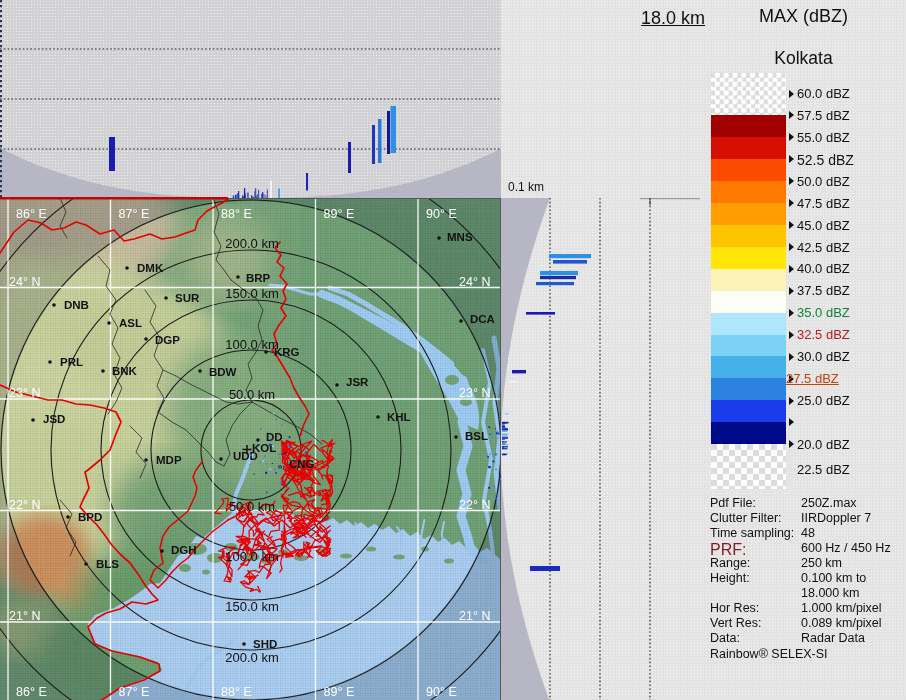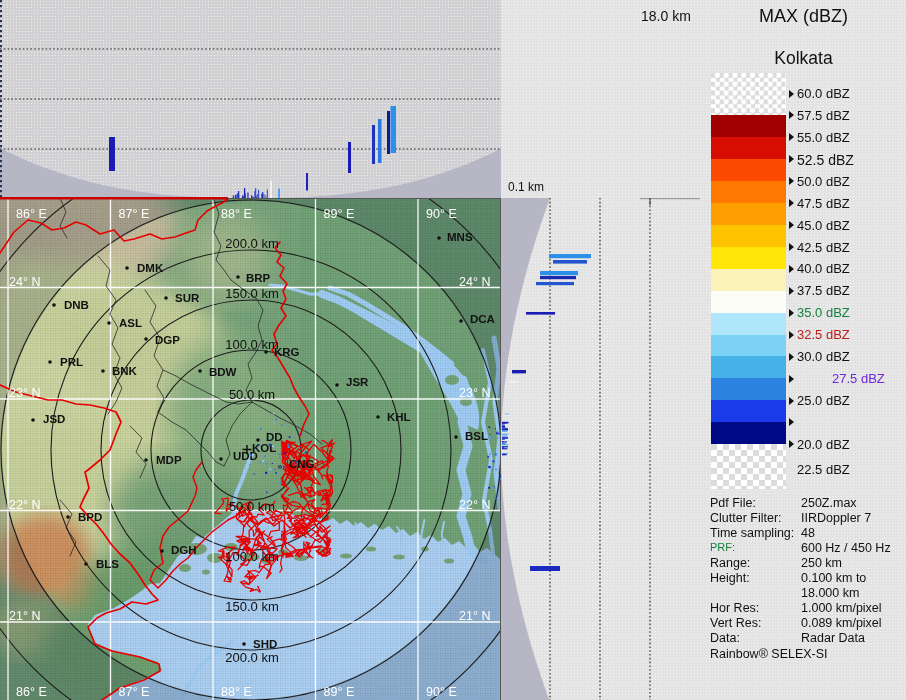--- a/index.html
+++ b/index.html
@@ -392,21 +392,21 @@
 <rect x="488.3" y="267.9" width="2.2" height="2.2" fill="#1a1ab4"></rect>
 <rect x="487.2" y="257.8" width="2.0" height="2.0" fill="#2244cc"></rect>
 <rect x="494.8" y="299.5" width="1.8" height="1.8" fill="#3a7ae0"></rect>
 <rect x="489.4" y="255.4" width="1.4" height="1.4" fill="#3a7ae0"></rect>
 <rect x="490.8" y="238.5" width="1.6" height="1.6" fill="#3a7ae0"></rect>
 <rect x="492.9" y="262.9" width="1.5" height="1.5" fill="#2244cc"></rect>
 <rect x="500.2" y="279.9" width="1.8" height="1.8" fill="#55aaee"></rect>
 <rect x="489.7" y="235.7" width="1.0" height="1.0" fill="#1a1ab4"></rect>
 <rect x="492.5" y="288.6" width="2.1" height="2.1" fill="#55aaee"></rect>
 </svg>
-<div class="lab" style="left:641px;top:8px;font-size:14px;">18.0 km</div>
+<div class="lab" style="left:641px;top:8px;font-size:18px;text-decoration:underline;">18.0 km</div>
 <div class="lab" style="left:508px;top:180px;font-size:12px;">0.1 km</div>
 <div class="lab" style="left:700px;top:6px;width:207px;text-align:center;font-size:18px;">MAX (dBZ)</div>
 <div class="lab" style="left:700px;top:48px;width:207px;text-align:center;font-size:17.5px;">Kolkata</div>
 <div style="position:absolute;left:711px;top:72.5px;width:75px;">
 <div style="height:42.8px;background:repeating-conic-gradient(#ffffff 0% 25%, #dcdcdc 0% 50%);background-size:8.8px 8.8px;"></div>
 <div style="height:21.93px;background:#a00000;"></div>
 <div style="height:21.93px;background:#d60d00;"></div>
 <div style="height:21.93px;background:#fc4a00;"></div>
 <div style="height:21.93px;background:#ff7800;"></div>
 <div style="height:21.93px;background:#ff9e00;"></div>
@@ -442,34 +442,34 @@
 <div style="position:absolute;left:797px;top:261.4px;font-size:13px;color:#111;">40.0 dBZ</div>
 <div style="position:absolute;left:789px;top:286.9px;width:0;height:0;border-left:5px solid #111;border-top:4px solid transparent;border-bottom:4px solid transparent;"></div>
 <div style="position:absolute;left:797px;top:283.4px;font-size:13px;color:#111;">37.5 dBZ</div>
 <div style="position:absolute;left:789px;top:308.8px;width:0;height:0;border-left:5px solid #111;border-top:4px solid transparent;border-bottom:4px solid transparent;"></div>
 <div style="position:absolute;left:797px;top:305.3px;font-size:13px;color:#15803d;">35.0 dBZ</div>
 <div style="position:absolute;left:789px;top:330.7px;width:0;height:0;border-left:5px solid #111;border-top:4px solid transparent;border-bottom:4px solid transparent;"></div>
 <div style="position:absolute;left:797px;top:327.2px;font-size:13px;color:#b91c1c;">32.5 dBZ</div>
 <div style="position:absolute;left:789px;top:352.7px;width:0;height:0;border-left:5px solid #111;border-top:4px solid transparent;border-bottom:4px solid transparent;"></div>
 <div style="position:absolute;left:797px;top:349.2px;font-size:13px;color:#111;">30.0 dBZ</div>
 <div style="position:absolute;left:789px;top:374.6px;width:0;height:0;border-left:5px solid #111;border-top:4px solid transparent;border-bottom:4px solid transparent;"></div>
-<div style="position:absolute;left:832px;top:371.1px;font-size:13px;color:#6d28d9;">27.5 dBZ</div>
+<div style="position:absolute;left:786px;top:371.1px;font-size:13px;color:#c2410c;text-decoration:underline;">27.5 dBZ</div>
 <div style="position:absolute;left:789px;top:396.5px;width:0;height:0;border-left:5px solid #111;border-top:4px solid transparent;border-bottom:4px solid transparent;"></div>
 <div style="position:absolute;left:797px;top:393.0px;font-size:13px;color:#111;">25.0 dBZ</div>
 <div style="position:absolute;left:789px;top:418.4px;width:0;height:0;border-left:5px solid #111;border-top:4px solid transparent;border-bottom:4px solid transparent;"></div>
 <div style="position:absolute;left:797px;top:414.9px;font-size:13px;color:#111;margin-top:47px;">22.5 dBZ</div>
 <div style="position:absolute;left:789px;top:440.4px;width:0;height:0;border-left:5px solid #111;border-top:4px solid transparent;border-bottom:4px solid transparent;"></div>
 <div style="position:absolute;left:797px;top:436.9px;font-size:13px;color:#111;">20.0 dBZ</div>
 <div style="position:absolute;left:710px;top:496px;font-size:12.5px;color:#111;">Pdf File:</div>
 <div style="position:absolute;left:801px;top:496px;font-size:12.5px;color:#111;">250Z.max</div>
 <div style="position:absolute;left:710px;top:511px;font-size:12.5px;color:#111;">Clutter Filter:</div>
 <div style="position:absolute;left:801px;top:511px;font-size:12.5px;color:#111;">IIRDoppler 7</div>
 <div style="position:absolute;left:710px;top:526px;font-size:12.5px;color:#111;">Time sampling:</div>
 <div style="position:absolute;left:801px;top:526px;font-size:12.5px;color:#111;">48</div>
-<div style="position:absolute;left:710px;top:541px;font-size:11px;color:#15803d;">PRF:</div>
+<div style="position:absolute;left:710px;top:541px;font-size:16px;color:#7f1d1d;">PRF:</div>
 <div style="position:absolute;left:801px;top:541px;font-size:12.5px;color:#111;">600 Hz / 450 Hz</div>
 <div style="position:absolute;left:710px;top:556px;font-size:12.5px;color:#111;">Range:</div>
 <div style="position:absolute;left:801px;top:556px;font-size:12.5px;color:#111;">250 km</div>
 <div style="position:absolute;left:710px;top:571px;font-size:12.5px;color:#111;">Height:</div>
 <div style="position:absolute;left:801px;top:571px;font-size:12.5px;color:#111;">0.100 km to</div>
 <div style="position:absolute;left:801px;top:586px;font-size:12.5px;color:#111;">18.000 km</div>
 <div style="position:absolute;left:710px;top:601px;font-size:12.5px;color:#111;">Hor Res:</div>
 <div style="position:absolute;left:801px;top:601px;font-size:12.5px;color:#111;">1.000 km/pixel</div>
 <div style="position:absolute;left:710px;top:616px;font-size:12.5px;color:#111;">Vert Res:</div>
 <div style="position:absolute;left:801px;top:616px;font-size:12.5px;color:#111;">0.089 km/pixel</div>

